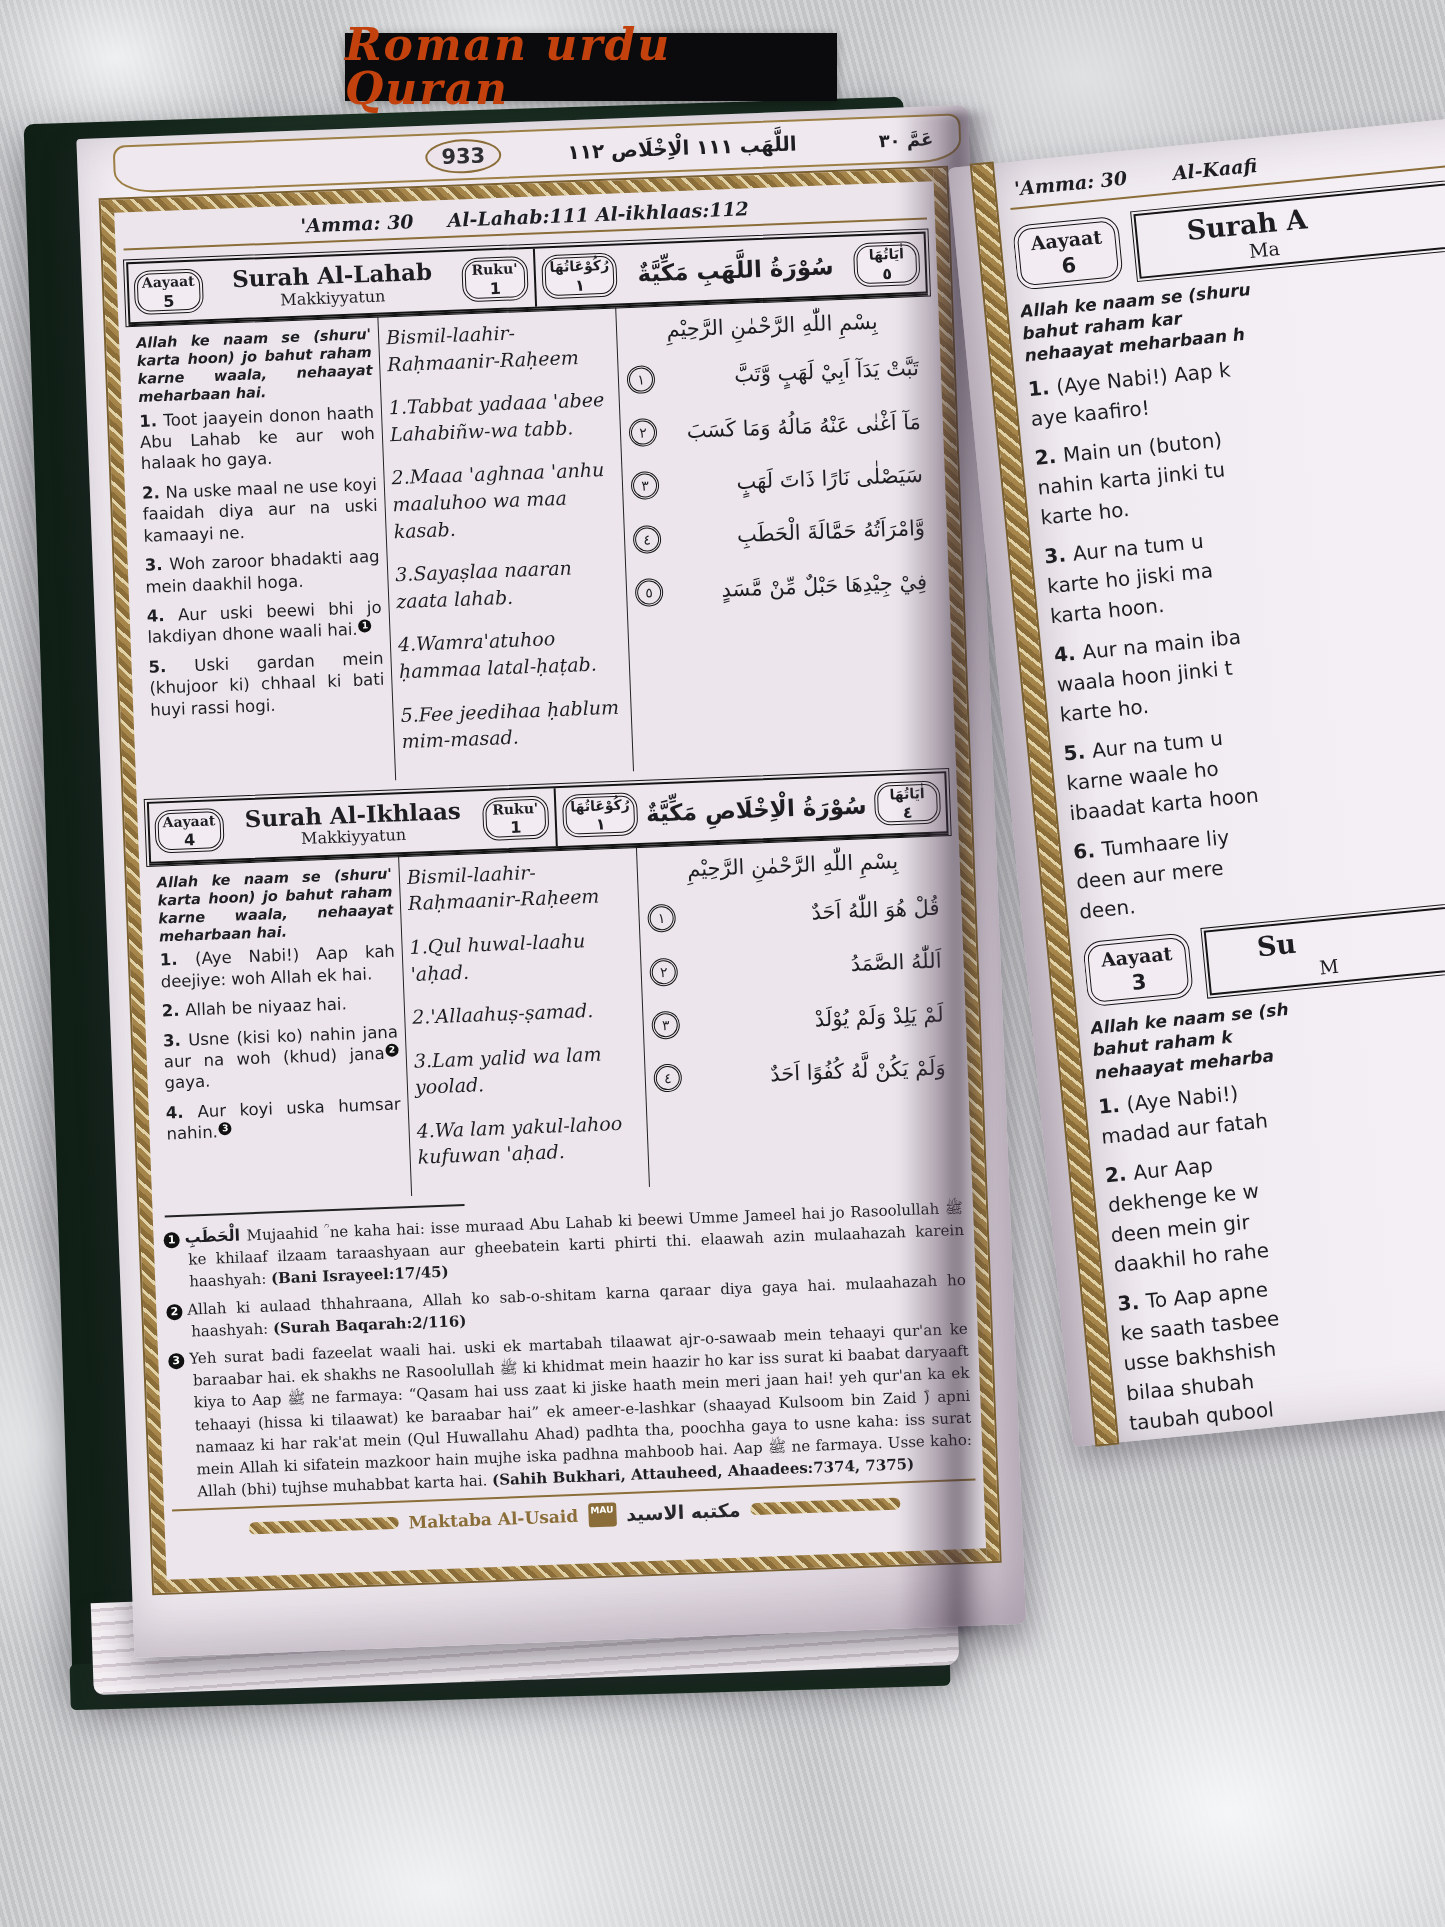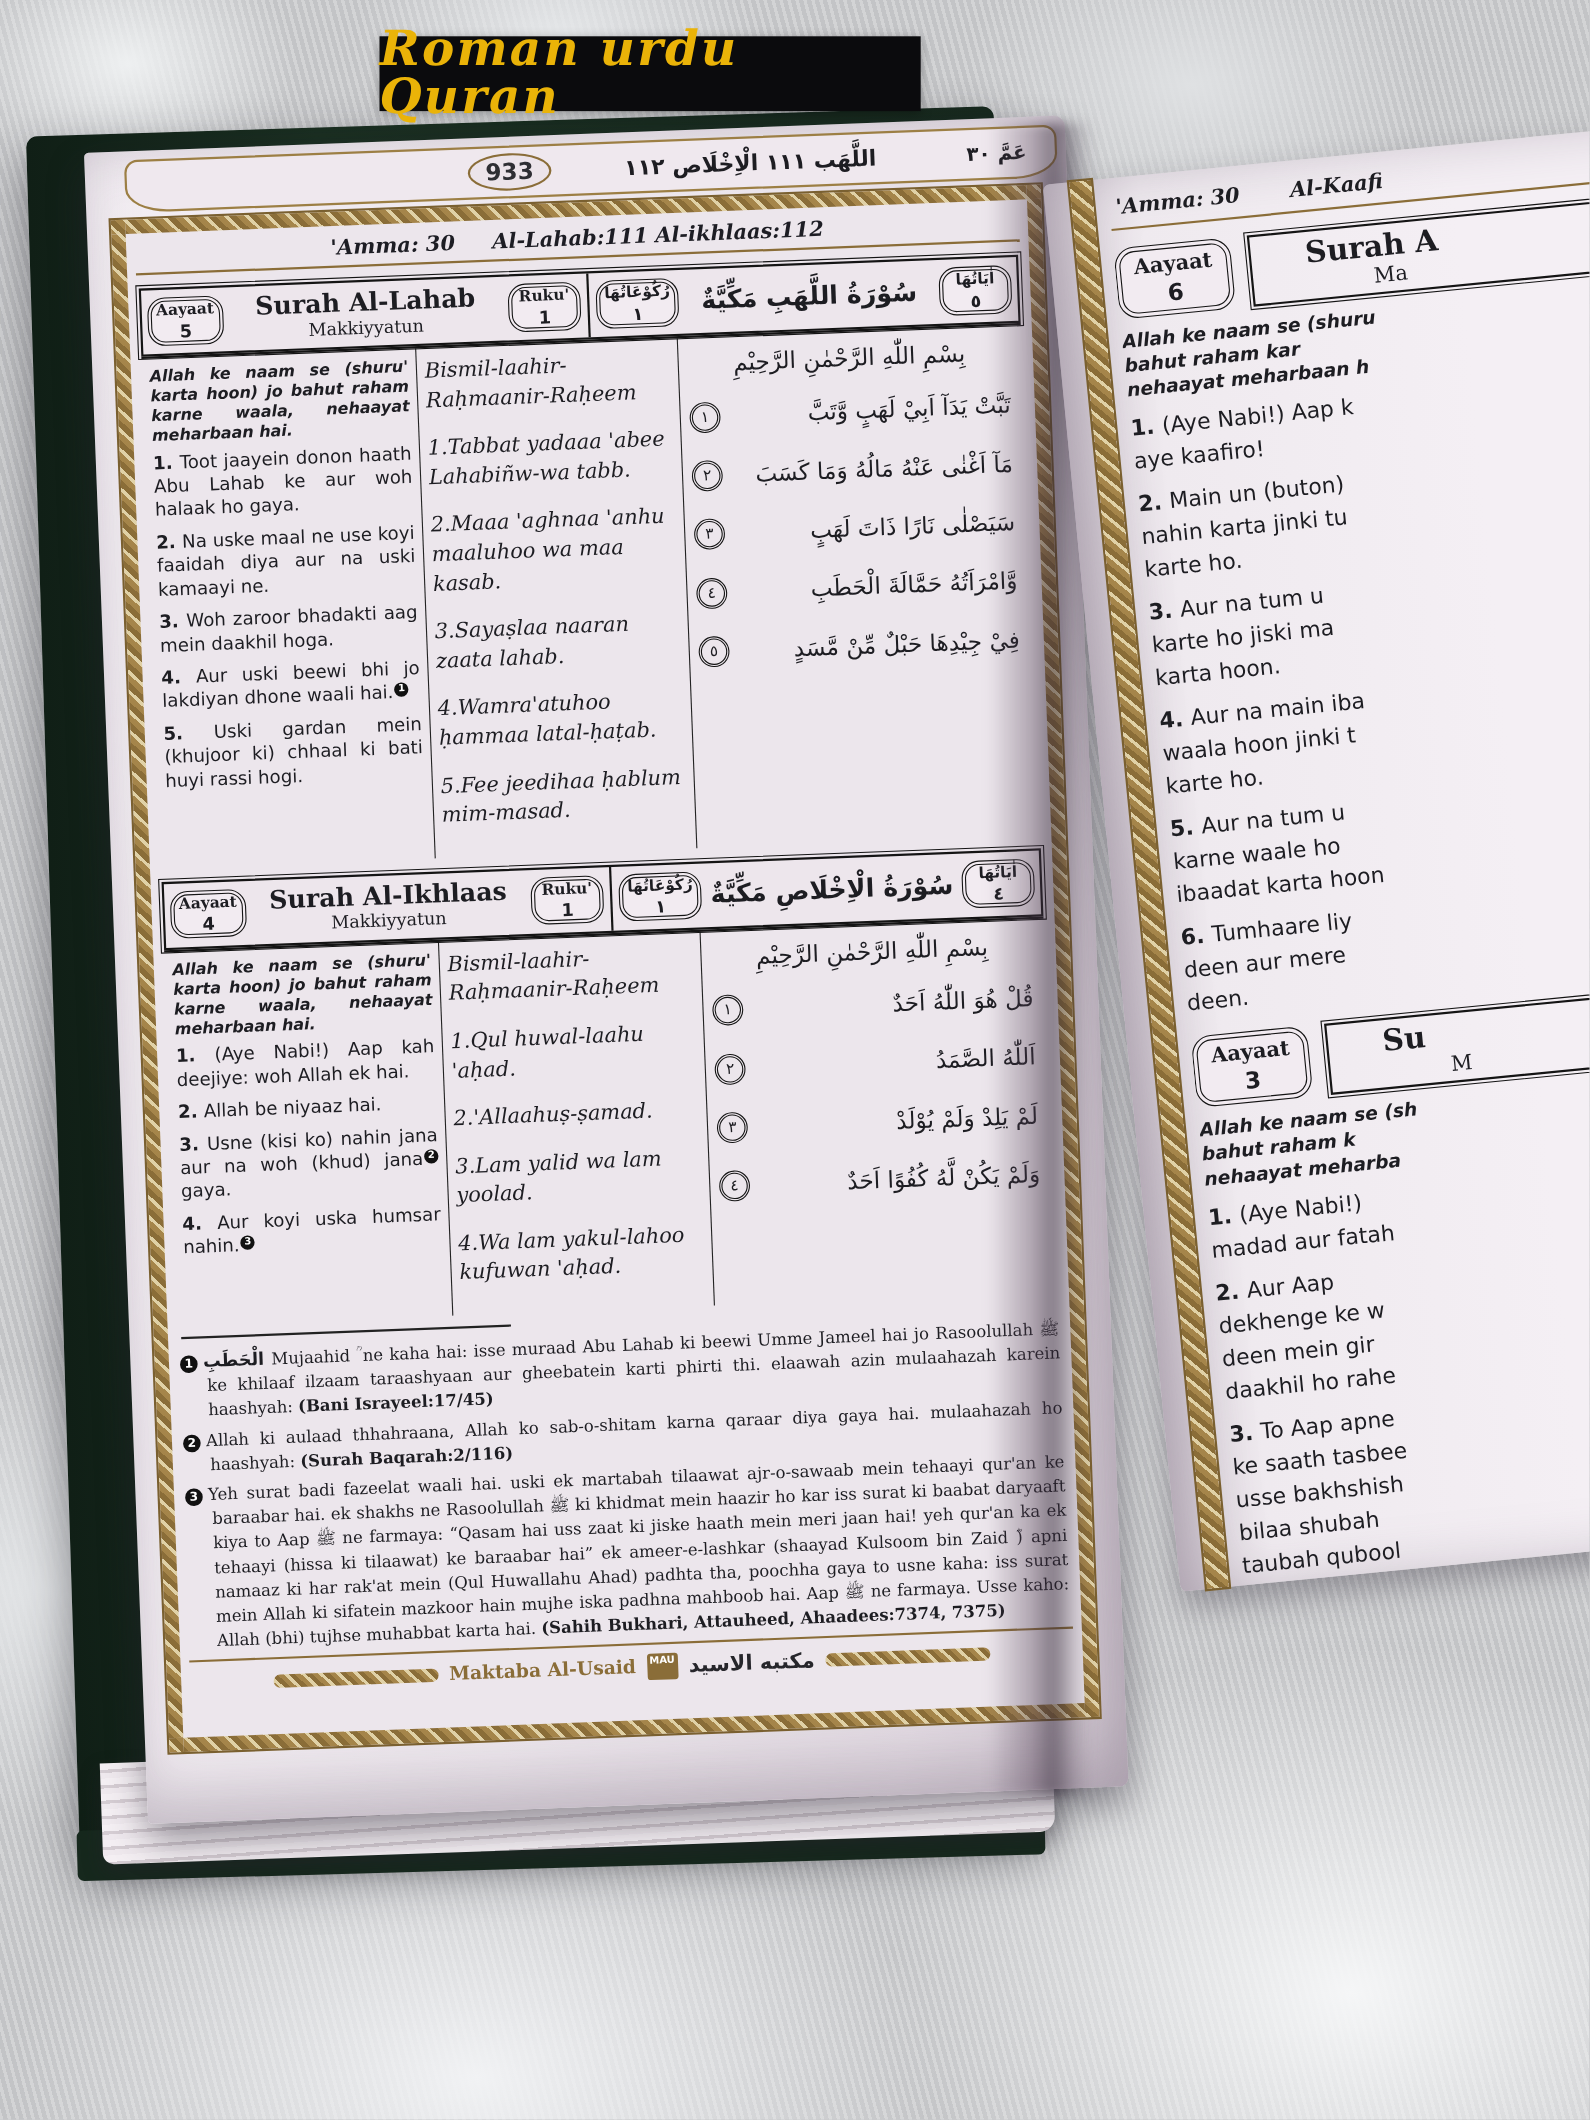--- a/index.html
+++ b/index.html
@@ -17,21 +17,21 @@
       radial-gradient(560px 420px at 85% 94%, #f5f6f7 0%, rgba(243,244,245,0) 75%),
       radial-gradient(560px 360px at 30% 98%, #f1f2f4 0%, rgba(239,240,242,0) 75%),
       radial-gradient(420px 300px at 3% 75%, #e4e6e8 0%, rgba(228,230,232,0) 70%),
       repeating-linear-gradient(75deg, rgba(255,255,255,.18) 0 3px, rgba(150,152,156,.12) 3px 7px);
   }
 
   
   .banner { position:absolute; left:345px; top:33px; width:492px; height:68px; z-index:10;
     background:#0b0b0d; display:flex; align-items:center; justify-content:center;
     box-shadow:0 2px 10px rgba(0,0,0,.35); }
-  .banner span { color:#eab308; font:bold italic 44px/1 "DejaVu Serif", serif; letter-spacing:2px; }
+  .banner span { color:#c2410c; font:bold italic 44px/1 "DejaVu Serif", serif; letter-spacing:2px; }
 
   
   .cover { position:absolute; left:48px; top:110px; width:880px; height:1568px; z-index:1;
     background:linear-gradient(90deg,#101f16 0%, #1a2e21 30%, #16281d 100%);
     transform:rotate(-1.8deg); border-radius:10px; box-shadow:0 20px 45px rgba(30,30,38,.5); }
   .cover-bottom { position:absolute; left:70px; top:1652px; width:880px; height:46px; z-index:1;
     background:#16281d; transform:rotate(-1.6deg); border-radius:6px; }
   .page-stack { position:absolute; left:92px; top:1588px; width:866px; height:92px; z-index:2;
     transform:rotate(-2deg); border-radius:0 0 14px 10px;
     background:repeating-linear-gradient(178deg, #f4eff3 0 6px, #d5cdd3 6px 9px, #efe9ee 9px 14px);

